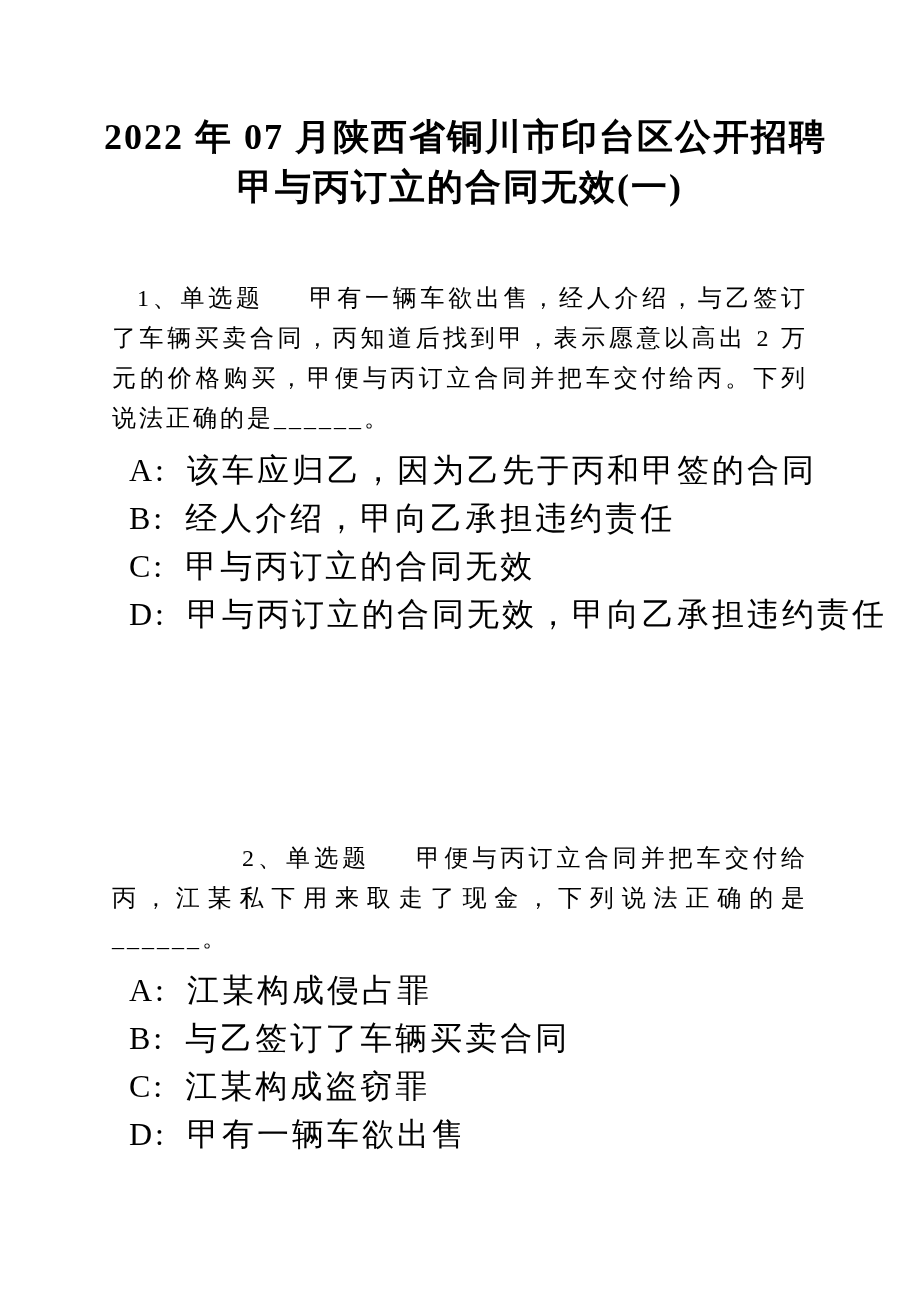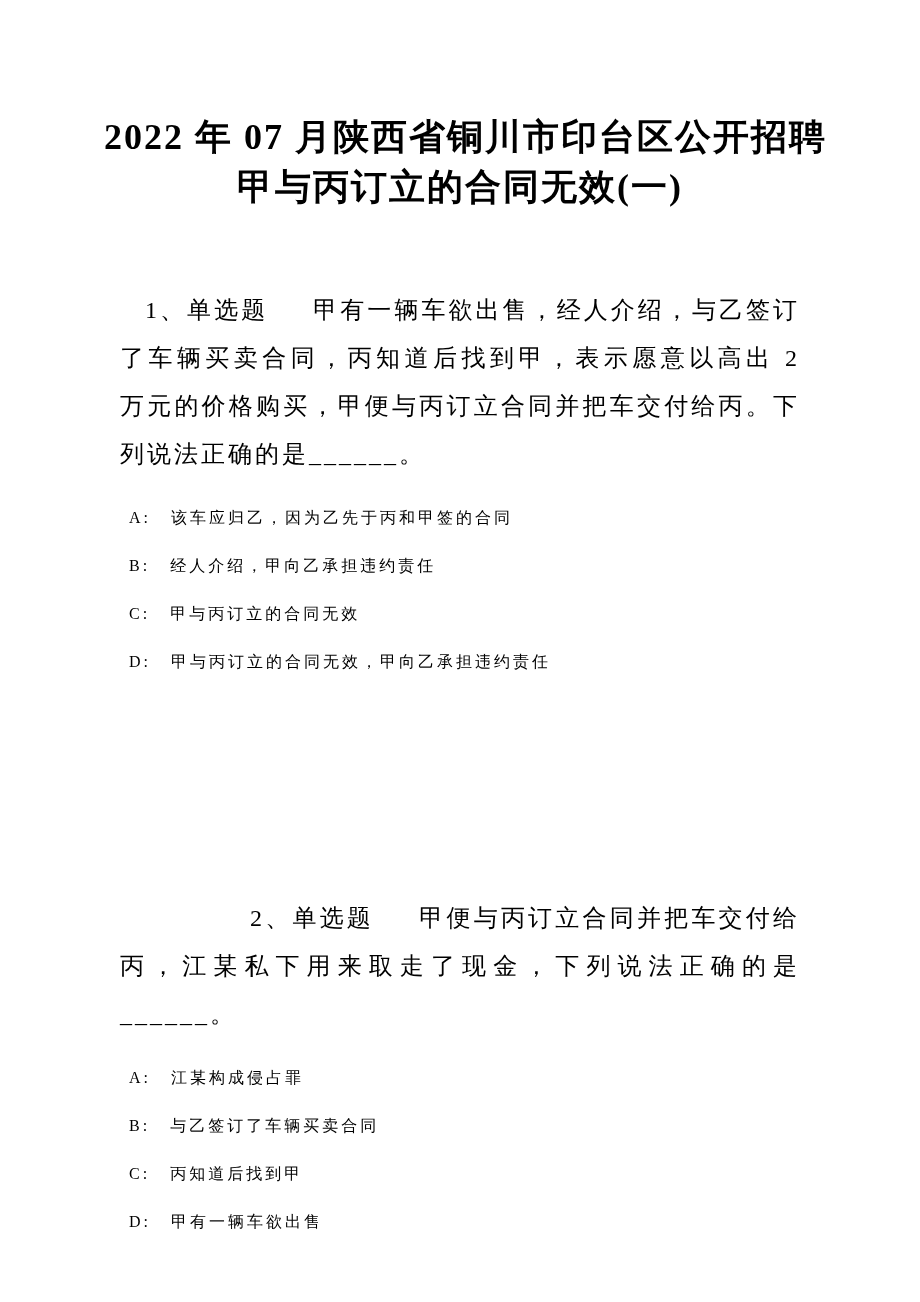--- a/index.html
+++ b/index.html
@@ -28,38 +28,38 @@
   }
   .title-line {
     font-size: 36px;
     font-weight: bold;
     line-height: 50px;
     letter-spacing: 2px;
     white-space: nowrap;
   }
 
   .stem {
-    margin: 16px;
+    margin: 8px;
     font-size: 24px;
-    line-height: 48px;
+    line-height: 40px;
     letter-spacing: 3px;
     text-align: justify;
   }
   .indent-sm { text-indent: 25px; }
   .indent-lg { text-indent: 130px; }
 
   .qgap {
     display: inline-block;
     width: 45px;
   }
 
   .option {
     margin: 0;
     padding-left: 25px;
-    font-size: 16px;
+    font-size: 32px;
     line-height: 48px;
     letter-spacing: 3px;
     white-space: nowrap;
   }
   .opt-gap {
     display: inline-block;
     width: 20px;
   }
 </style>
 </head>
@@ -86,18 +86,18 @@
       <p class="option"><span>D:</span><span class="opt-gap"></span><span>甲与丙订立的合同无效，甲向乙承担违约责任</span></p>
     </section>
 
     <div class="sp-block"></div>
 
     <section>
       <p class="stem indent-lg"><span>2、</span><span>单选题</span><span class="qgap"></span><span>甲便与丙订立合同并把车交付给丙，江某私下用来取走了现金，下列说法正确的是______。</span></p>
 
       <p class="option"><span>A:</span><span class="opt-gap"></span><span>江某构成侵占罪</span></p>
       <p class="option"><span>B:</span><span class="opt-gap"></span><span>与乙签订了车辆买卖合同</span></p>
-      <p class="option"><span>C:</span><span class="opt-gap"></span><span>丙知道后找到甲</span></p>
+      <p class="option"><span>C:</span><span class="opt-gap"></span><span>江某构成盗窃罪</span></p>
       <p class="option"><span>D:</span><span class="opt-gap"></span><span>甲有一辆车欲出售</span></p>
     </section>
 
   </div>
 </div>
 
 </body></html>

